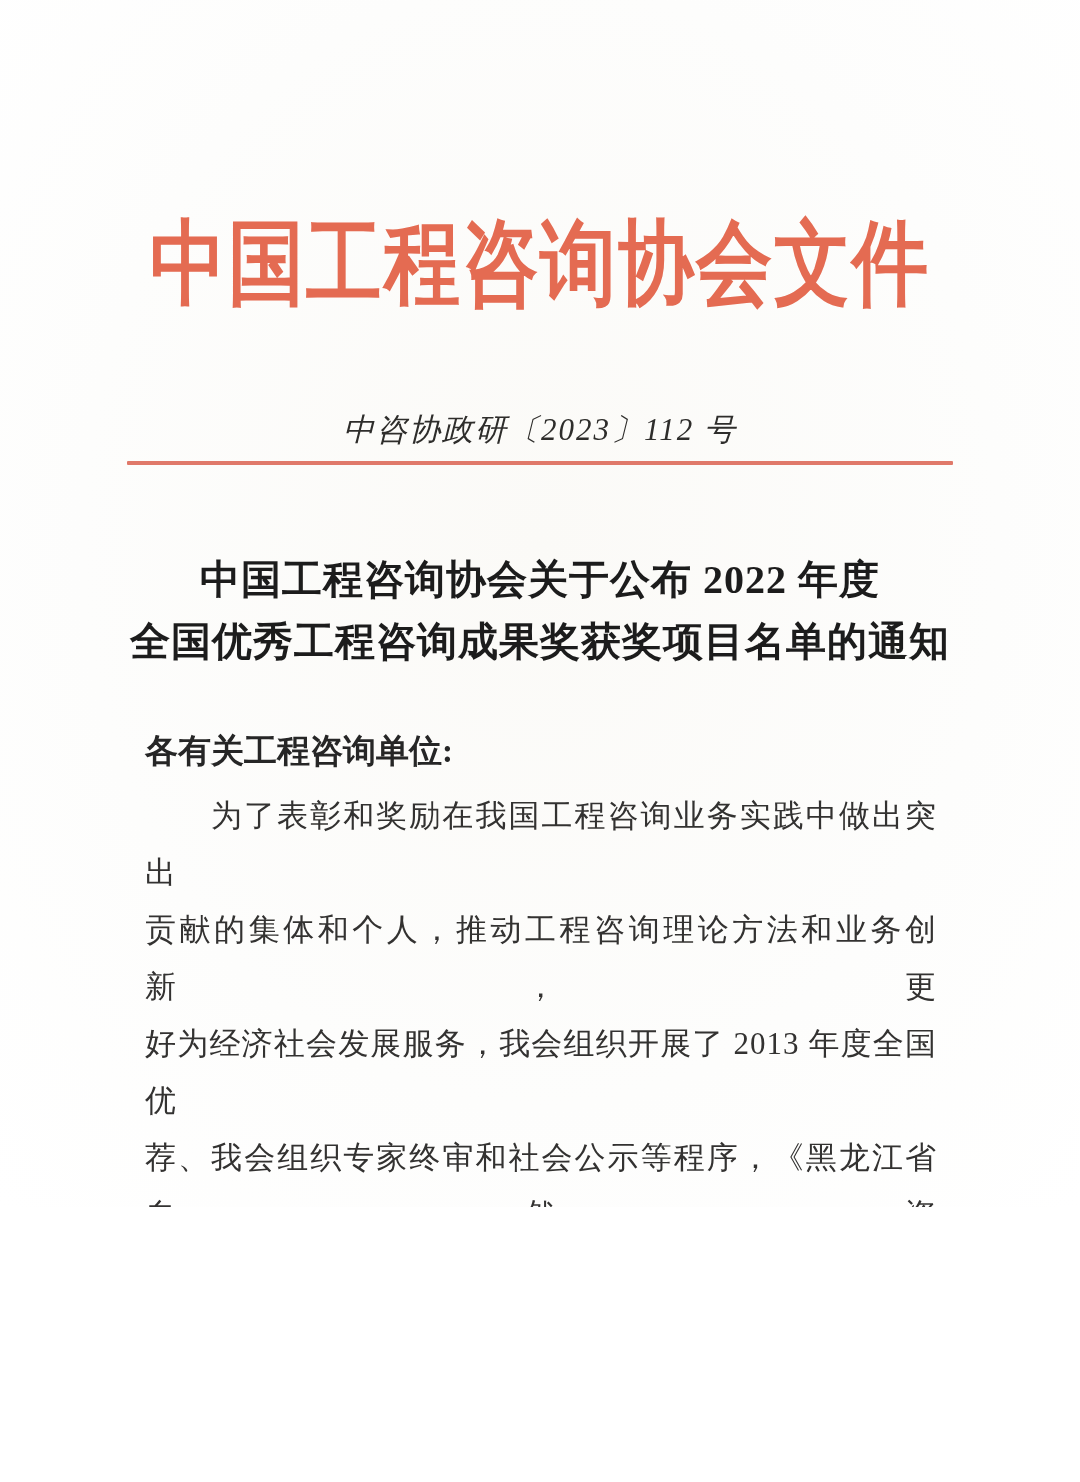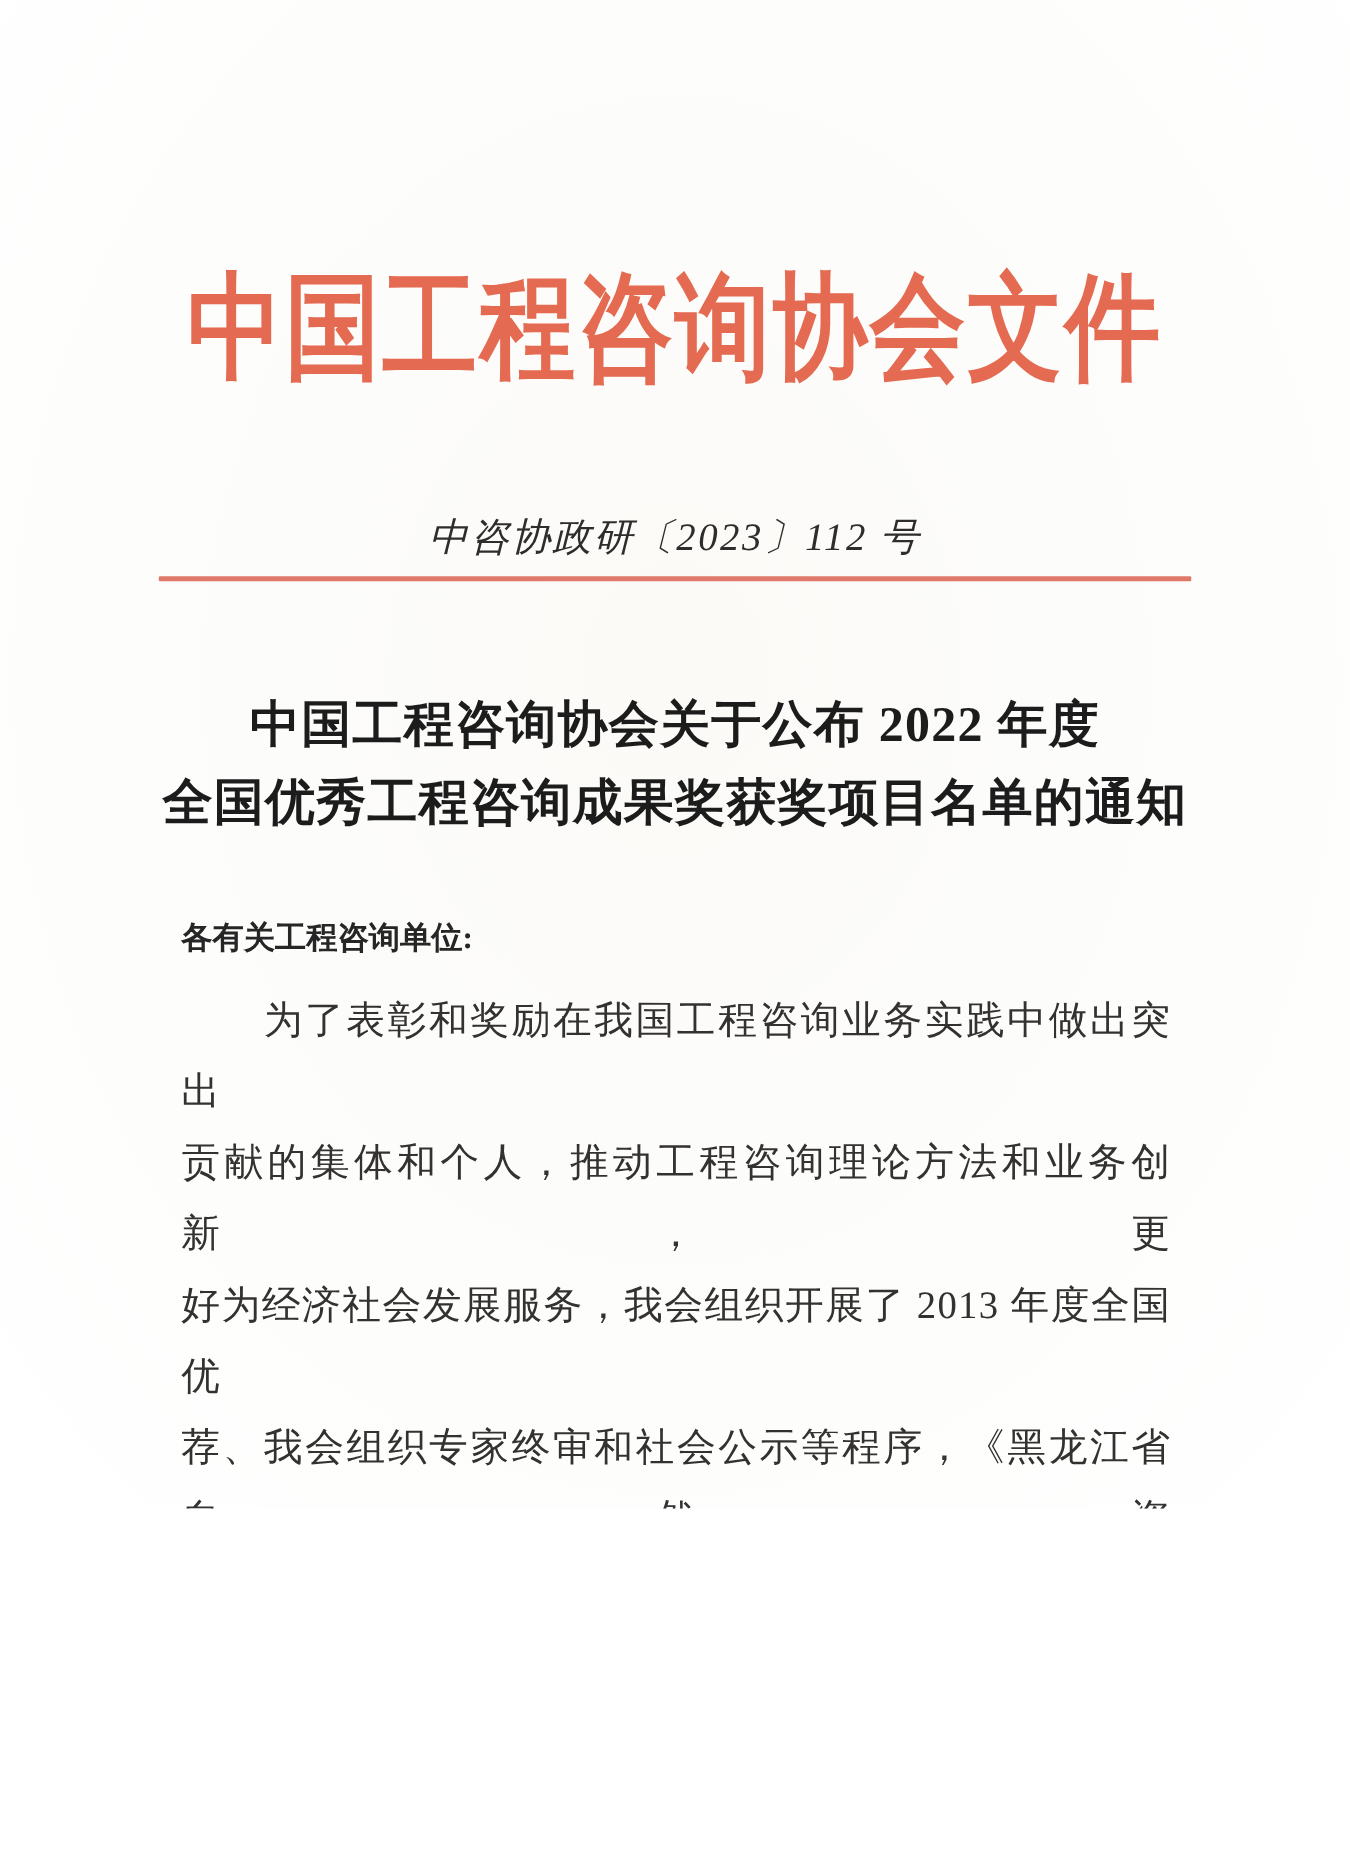--- a/index.html
+++ b/index.html
@@ -45,21 +45,21 @@
     margin-top: 84px;
     text-align: center;
     font-weight: bold;
     font-size: 40px;
     line-height: 62px;
     color: #1c1c1c;
     letter-spacing: 1px;
   }
   .salutation {
     margin: 56px 0 0 145px;
-    font-size: 25px;
+    font-size: 33px;
     line-height: 44px;
     font-weight: bold;
     color: #262626;
   }
   .body-text {
     margin: 14px auto 0 145px;
     width: 792px;
   }
   .body-line {
     font-size: 31px;

